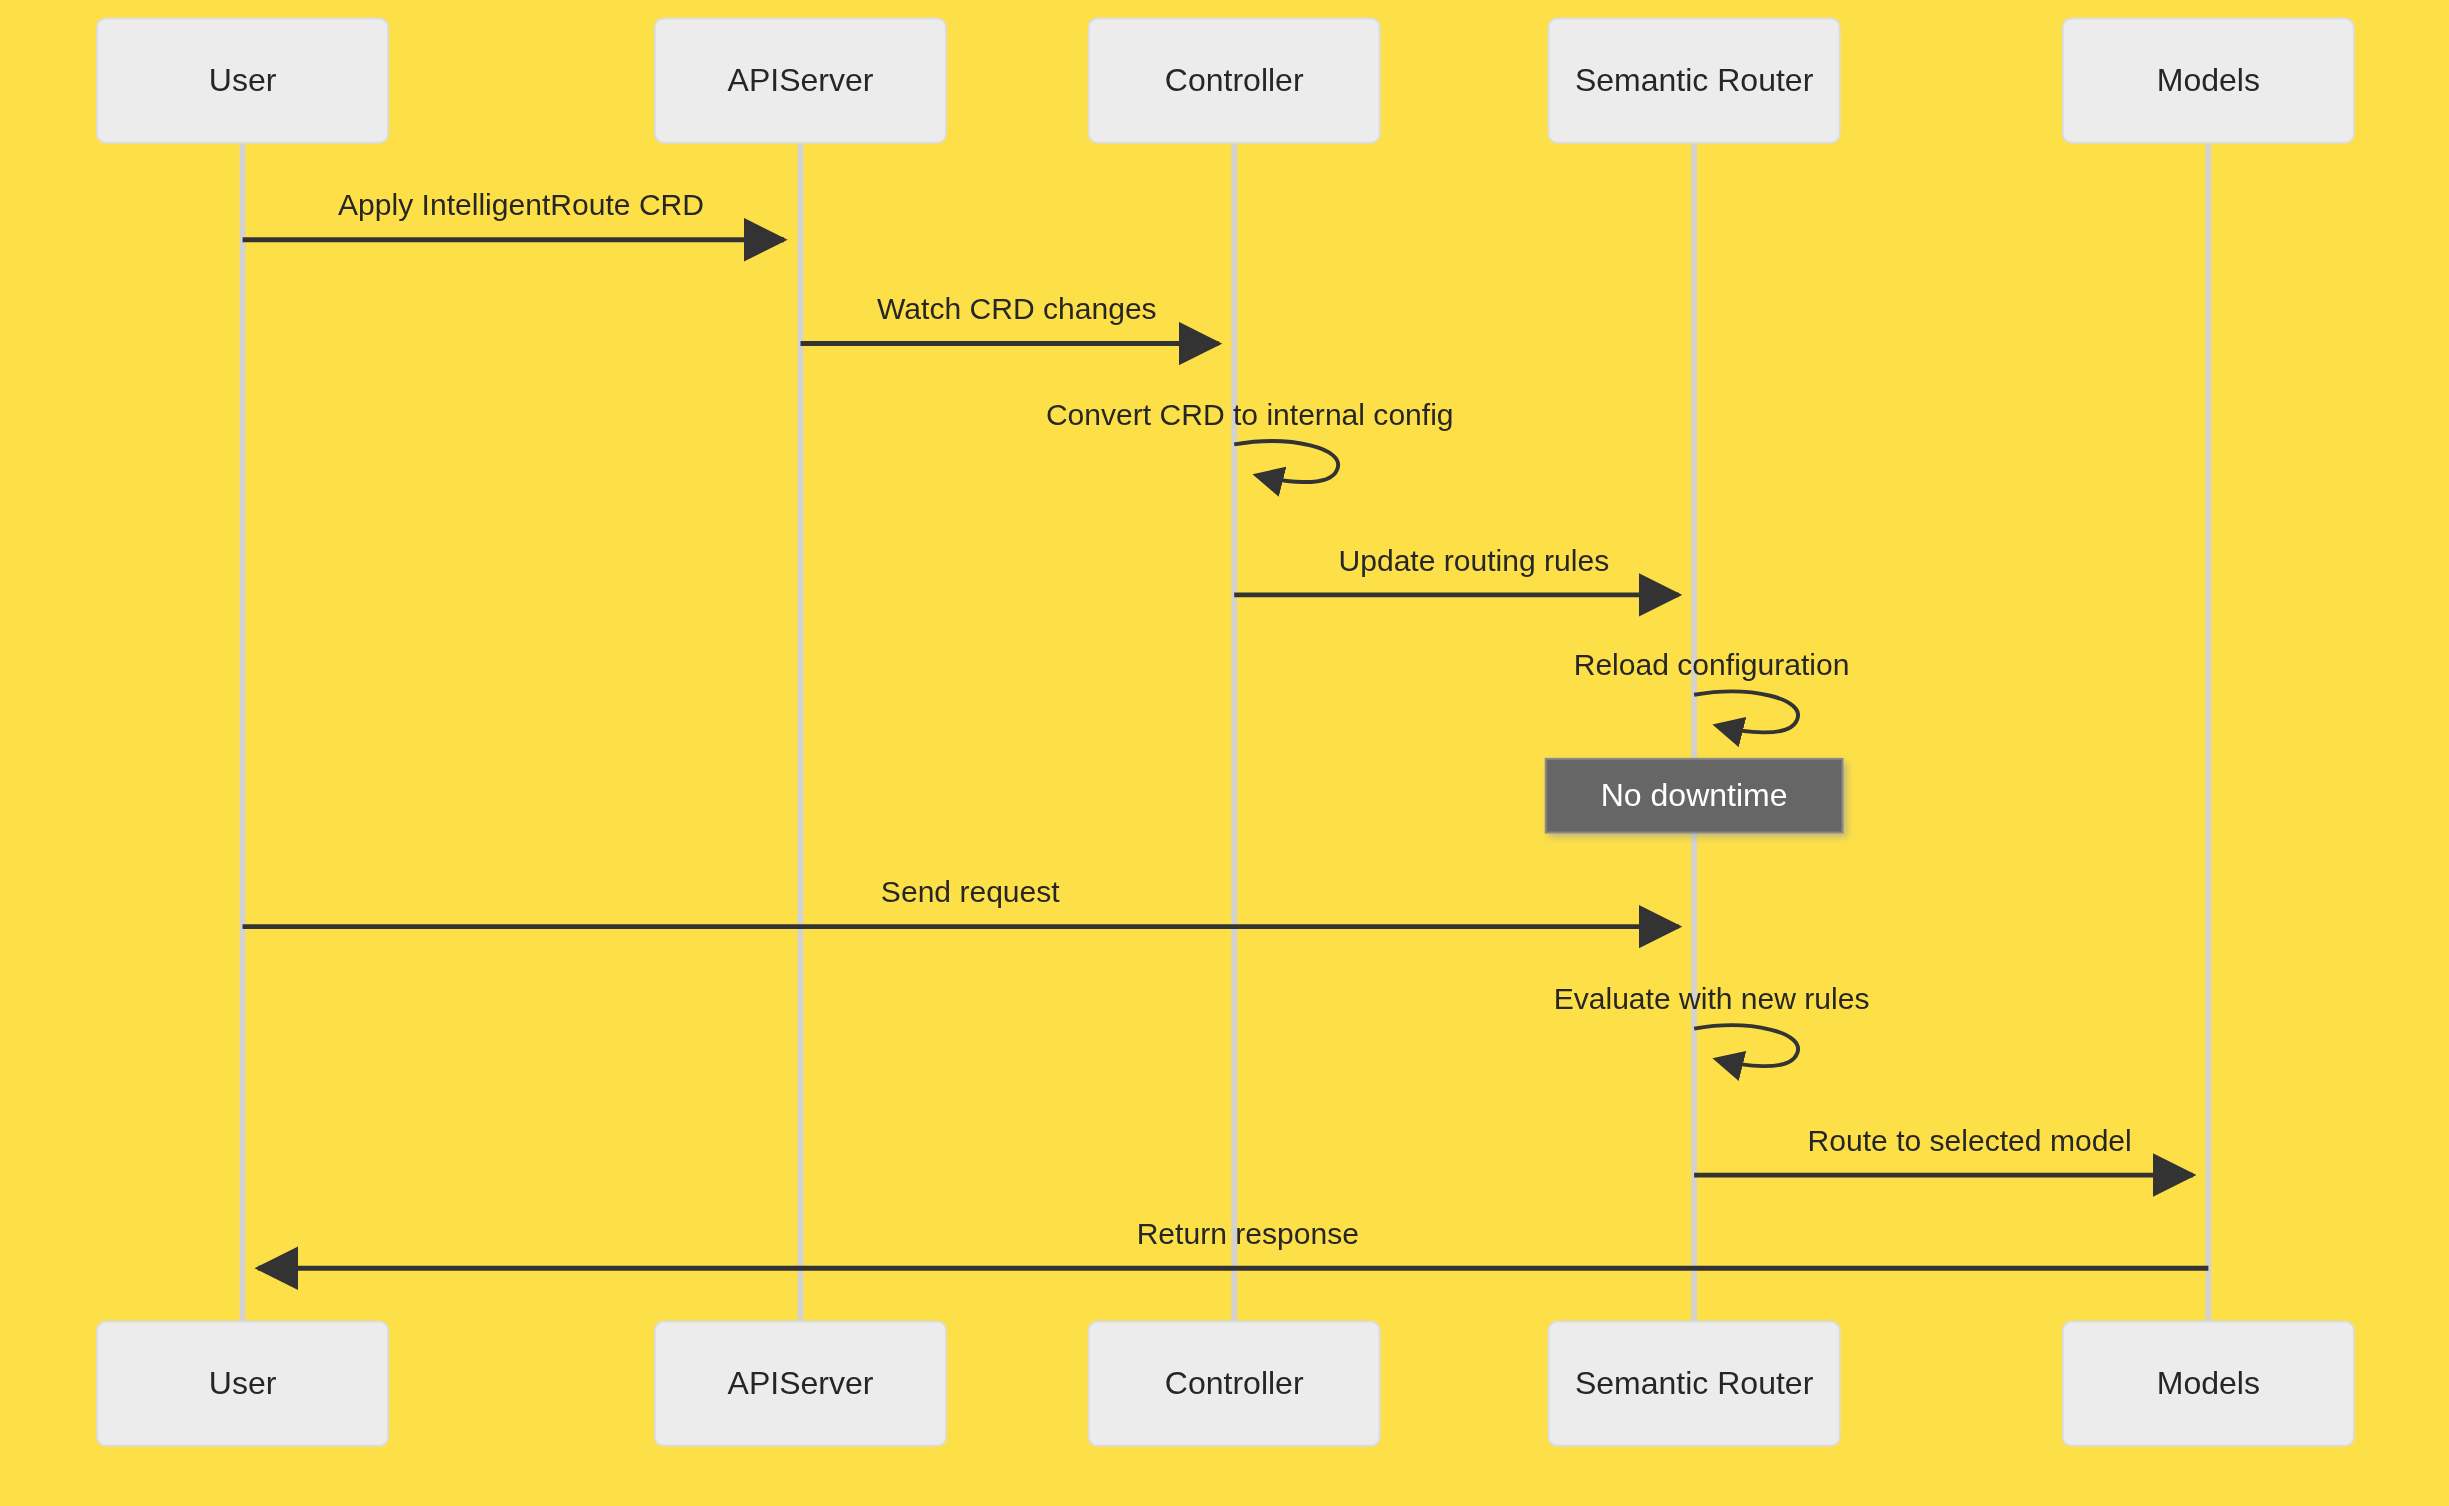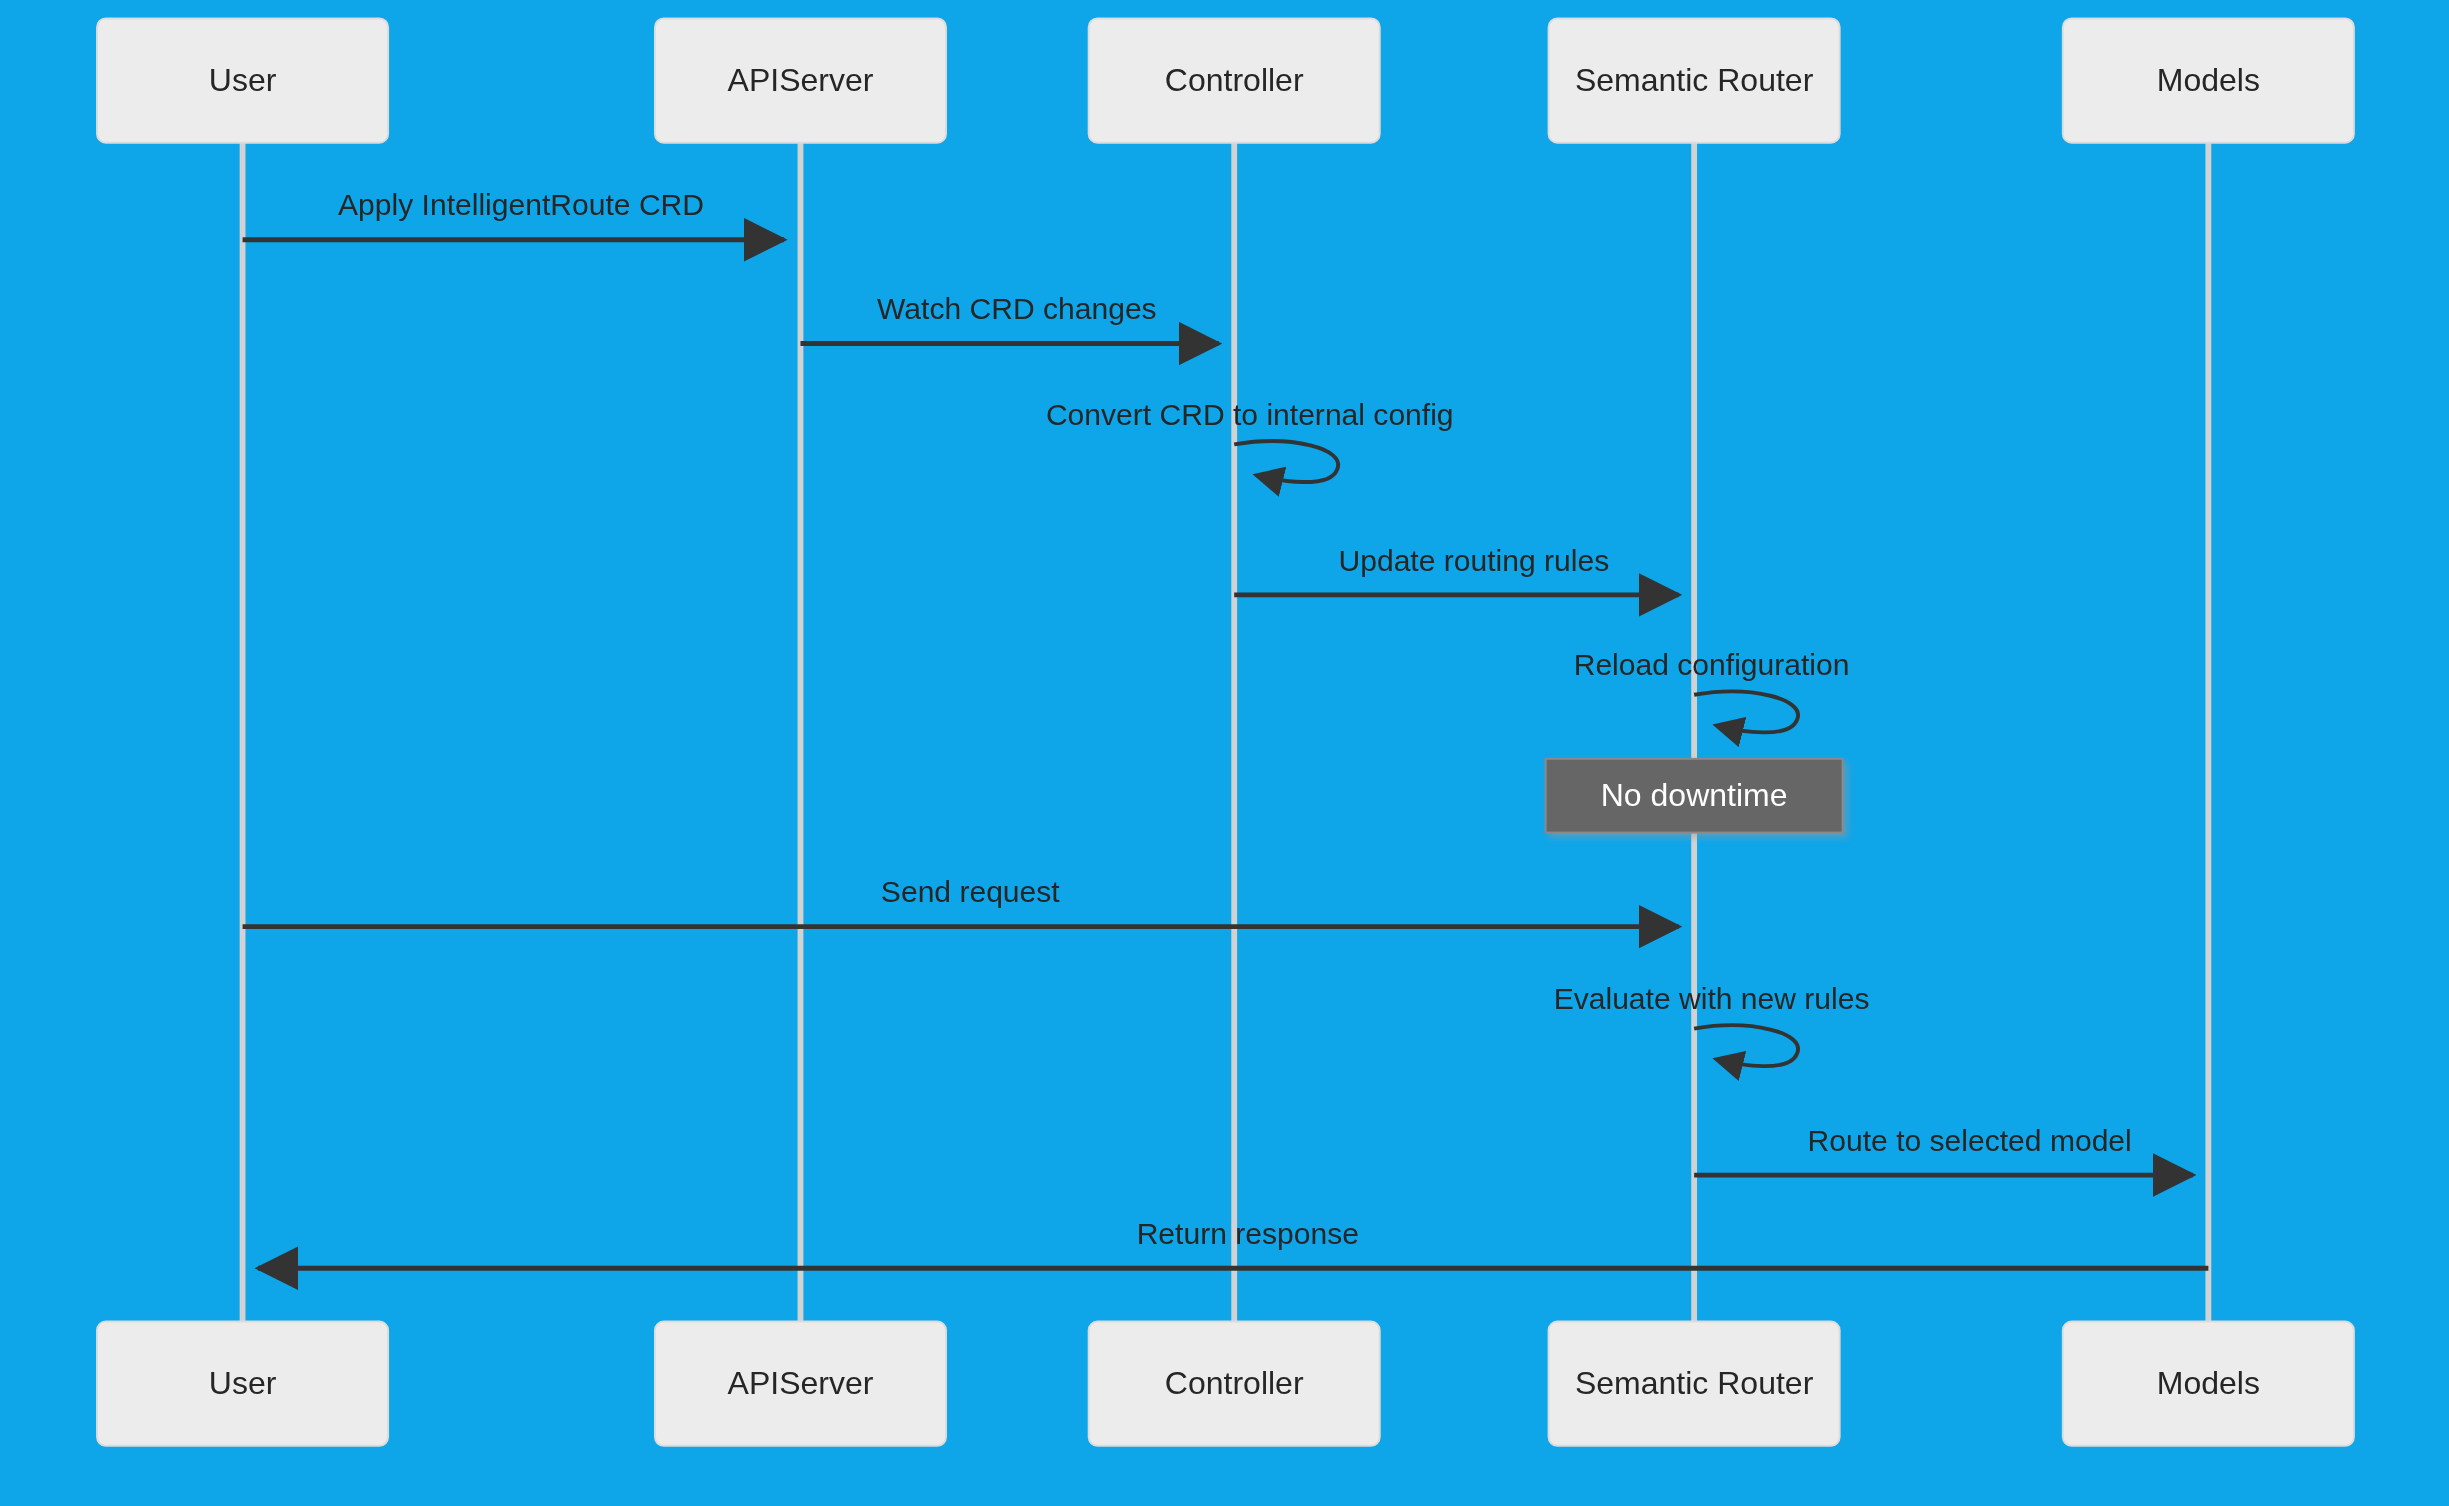--- a/index.html
+++ b/index.html
@@ -8,21 +8,21 @@
     background: #ffffff;
   }
   body {
     font-family: "Liberation Sans", sans-serif;
     -webkit-font-smoothing: antialiased;
   }
   #stage {
     position: relative;
     width: 2449px;
     height: 1506px;
-    background: #0ea5e9;
+    background: #fde047;
     overflow: hidden;
   }
   #diagram-svg {
     position: absolute;
     left: 0;
     top: 0;
     width: 2449px;
     height: 1506px;
   }
   .participant-box rect {

